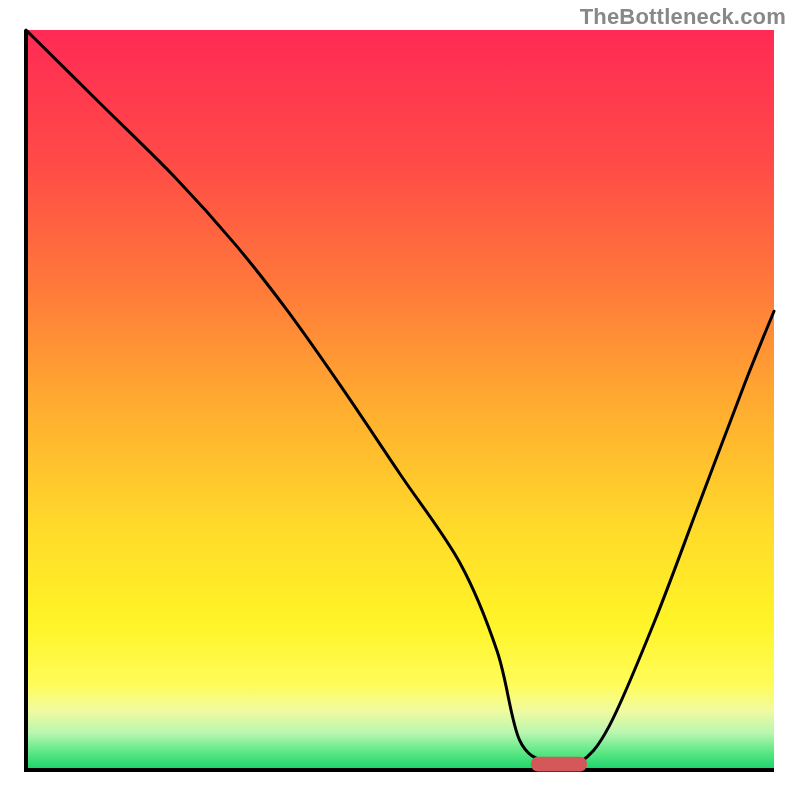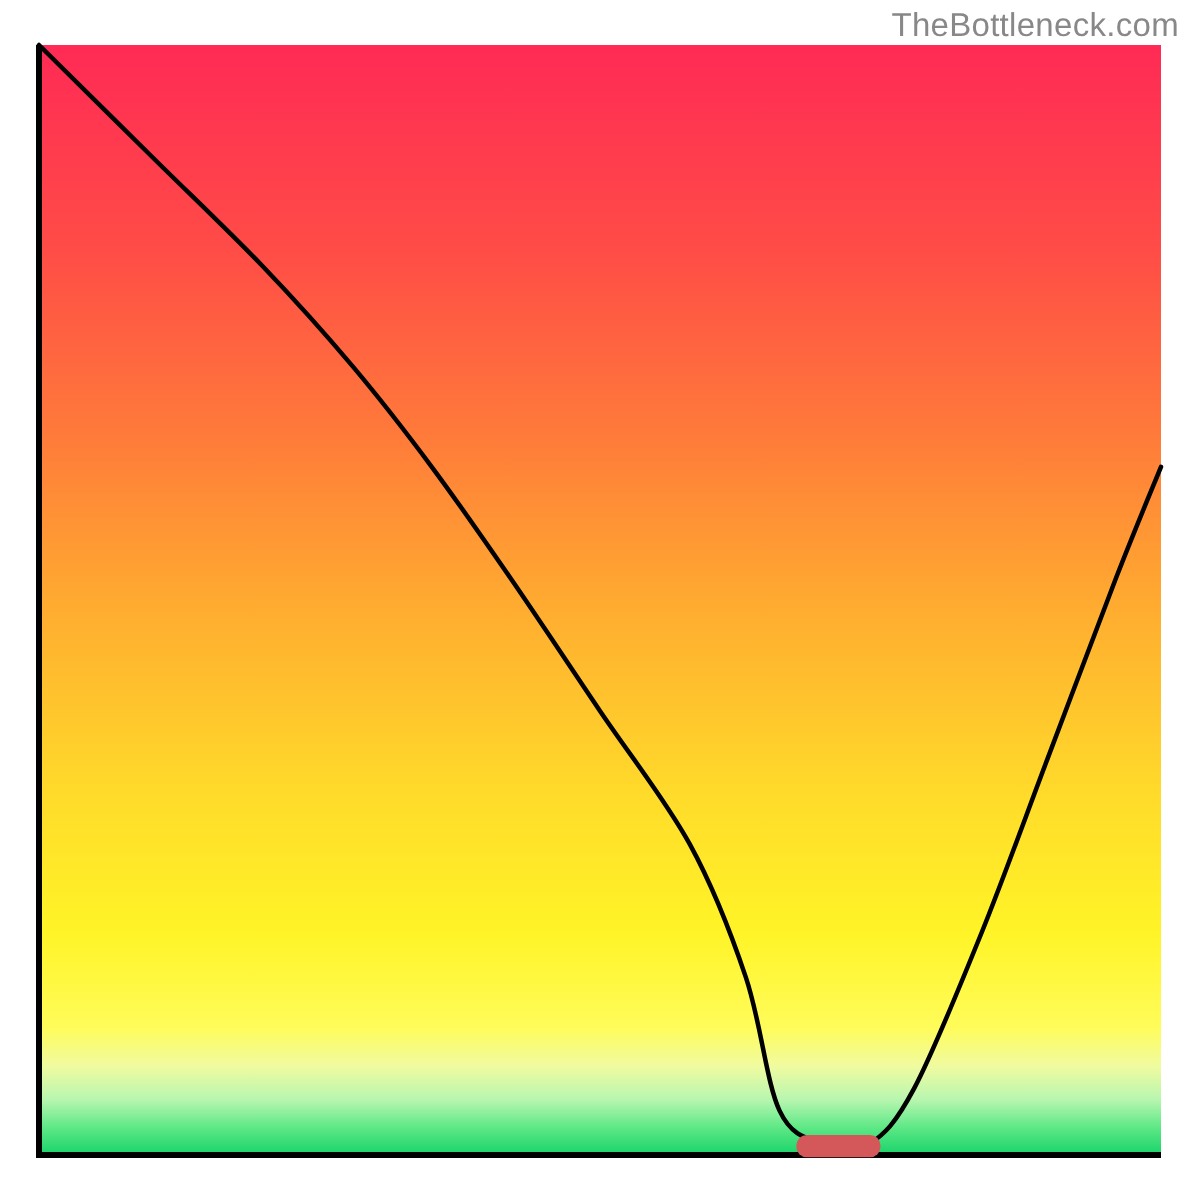--- a/index.html
+++ b/index.html
@@ -15,21 +15,21 @@
     width: 800px;
     height: 800px;
   }
   .watermark {
     position: absolute;
     top: 4px;
     right: 14px;
     font-family: Arial, Helvetica, sans-serif;
     font-size: 22px;
     color: #888888;
-    font-weight: 400;
+    font-weight: 700;
     letter-spacing: 0.2px;
   }
   svg {
     position: absolute;
     top: 0;
     left: 0;
   }
 </style>
 </head>
 <body>

